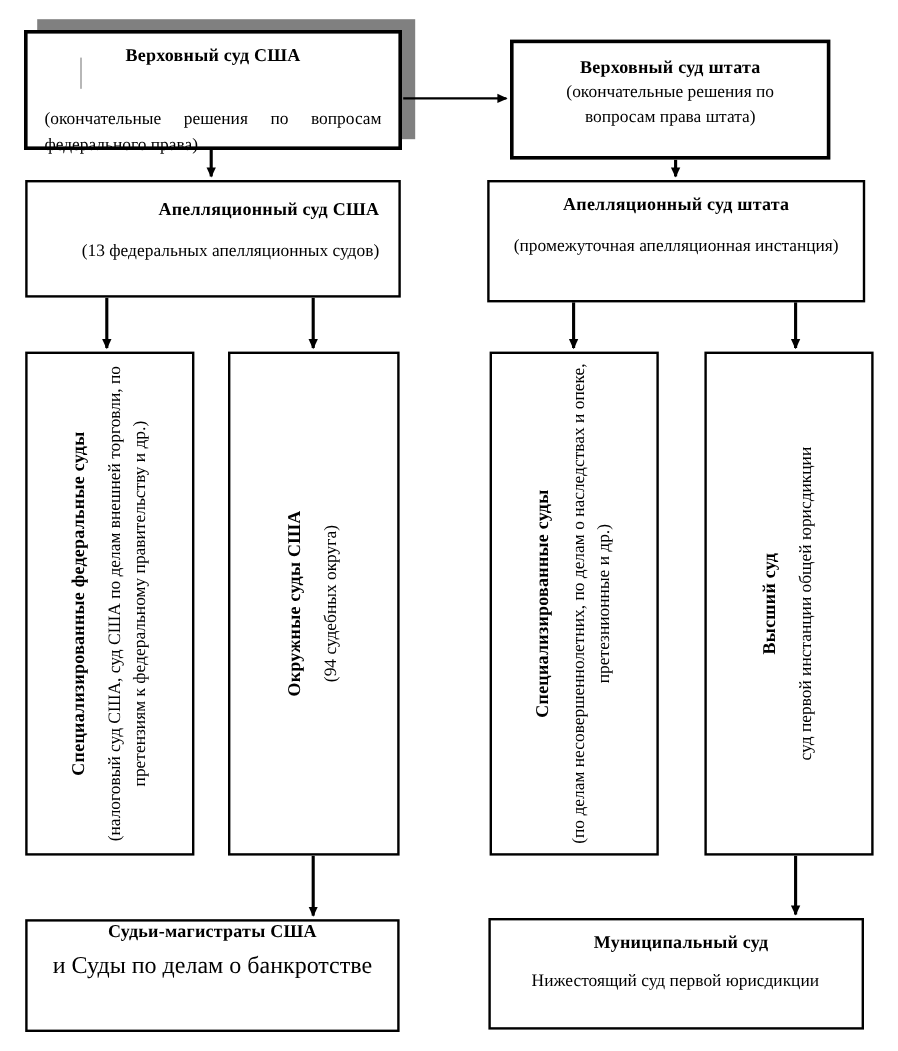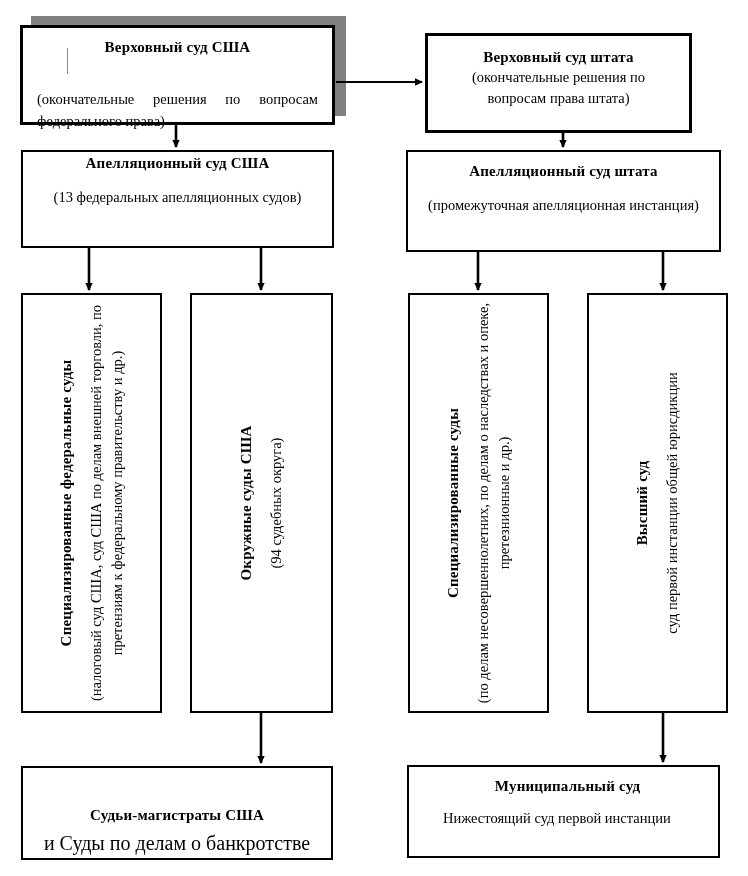--- a/index.html
+++ b/index.html
@@ -67,21 +67,21 @@
     align-self: stretch;
     margin-top: 12px;
     line-height: 1.5;
   }
   #supreme-state { left: 425px; top: 33px; width: 267px; height: 100px; }
   #supreme-state .node-inner { padding: 12px 14px 0 14px; }
   #supreme-state .sub { margin-top: 0; }
 
   
   #appeal-us { left: 21px; top: 150px; width: 313px; height: 98px; }
-  #appeal-us .node-inner { padding: 2px 16px 0 16px; }
+  #appeal-us .node-inner { padding: 14px 16px 0 16px; align-items: flex-end; }
   #appeal-us .sub { margin-top: 14px; }
   #appeal-state { left: 406px; top: 150px; width: 315px; height: 102px; }
   #appeal-state .node-inner { padding: 10px 16px 0 16px; }
   #appeal-state .sub { margin-top: 14px; }
 
   
   .vnode {
     position: absolute;
     box-sizing: border-box;
     background: #ffffff;
@@ -106,21 +106,21 @@
   #spec-fed .vwrap { width: 405px; }
   #district-us { left: 190px; top: 293px; width: 143px; height: 420px; }
   #district-us .vwrap { width: 405px; }
   #spec-state { left: 408px; top: 293px; width: 141px; height: 420px; }
   #spec-state .vwrap { width: 405px; }
   #superior-state { left: 587px; top: 293px; width: 141px; height: 420px; }
   #superior-state .vwrap { width: 405px; }
 
   
   #magistrates { left: 21px; top: 766px; width: 312px; height: 94px; }
-  #magistrates .node-inner { justify-content: flex-end; padding: 0 14px; }
+  #magistrates .node-inner { justify-content: flex-start; padding: 0 14px; }
   #magistrates .sub { font-weight: normal; font-size: 20px; margin-top: 4px; }
   #municipal { left: 407px; top: 765px; width: 313px; height: 93px; }
   #municipal .node-inner { padding: 10px 8px 0 16px; }
   #municipal .sub {
     margin-top: 12px;
     align-self: stretch;
     text-align: left;
     padding-left: 18px;
     line-height: 1.5;
   }
@@ -233,17 +233,17 @@
   <div id="magistrates" class="node thin">
     <div class="node-inner">
       <div class="title">Судьи-магистраты США</div>
       <div class="sub">и Суды по делам о банкротстве</div>
     </div>
   </div>
 
   <div id="municipal" class="node thin">
     <div class="node-inner">
       <div class="title">Муниципальный суд</div>
-      <div class="sub">Нижестоящий суд первой инстанции</div>
+      <div class="sub">Нижестоящий суд первой юрисдикции</div>
     </div>
   </div>
 
 </div>
 
 </body></html>

